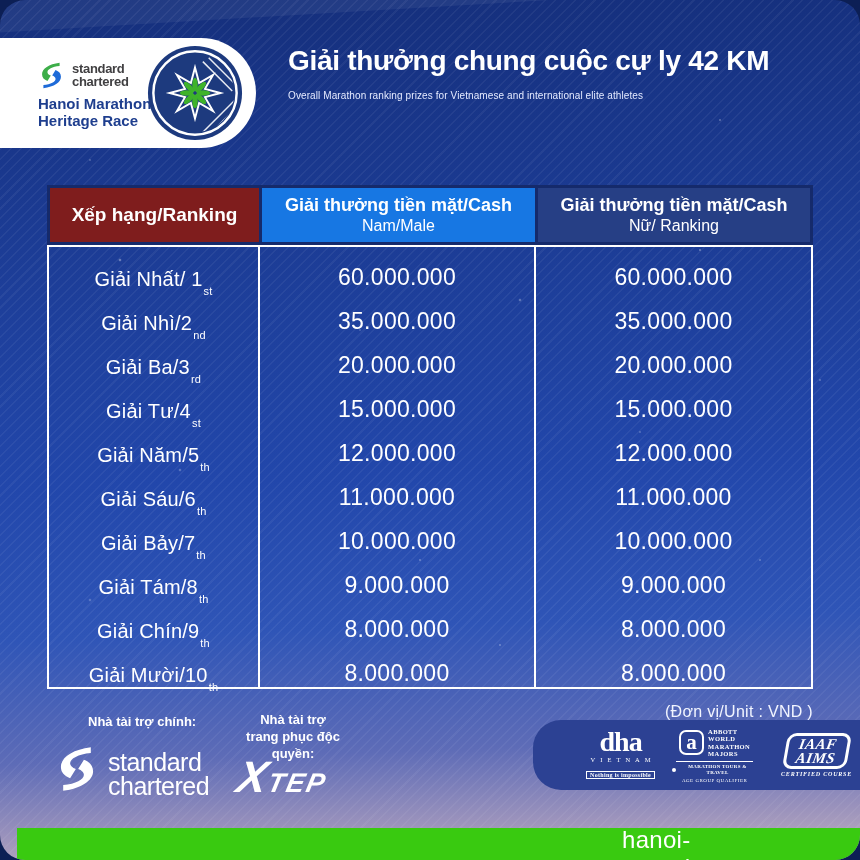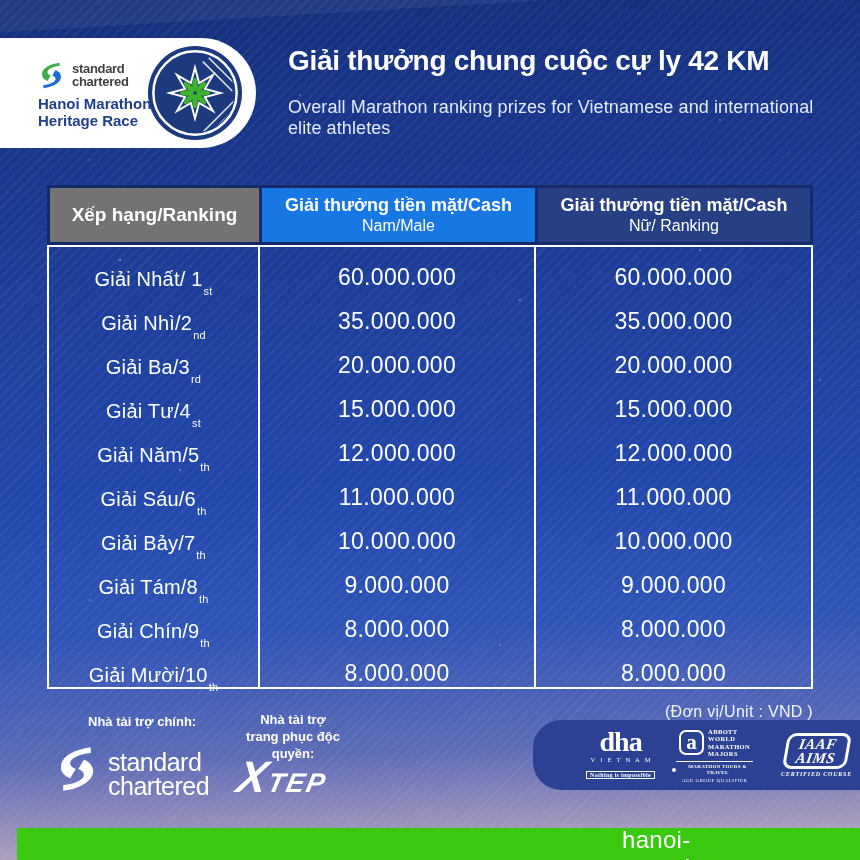--- a/index.html
+++ b/index.html
@@ -2,20 +2,21 @@
 <html><head>
 <meta charset="utf-8">
 <style>
   * { margin:0; padding:0; box-sizing:border-box; }
   html,body { background:#0c1f55; }
   body { font-family:"Liberation Sans","DejaVu Sans",sans-serif; }
 
   .poster{
     position:relative; width:860px; height:860px; margin:0 auto; overflow:hidden; color:#fff;
     background:linear-gradient(178deg,#152f7c 0%,#1c3c95 28%,#2247ab 55%,#2f55b7 72%,#5e6cb7 86%,#9a92bc 94%,#b1a3bd 97%,#8e86b4 100%);
+    border-radius:25px;
   }
   
   .poster::before{
     content:""; position:absolute; inset:0; pointer-events:none;
     background-image:
       radial-gradient(2.5px 2.5px at 120px 260px, rgba(255,255,255,.55), transparent 70%),
       radial-gradient(2px 2px at 300px 95px, rgba(255,255,255,.4), transparent 70%),
       radial-gradient(2.5px 2.5px at 520px 300px, rgba(255,255,255,.45), transparent 70%),
       radial-gradient(2px 2px at 700px 250px, rgba(255,255,255,.5), transparent 70%),
       radial-gradient(2px 2px at 640px 432px, rgba(255,255,255,.35), transparent 70%),
@@ -39,28 +40,28 @@
   .header-pill{ position:absolute; left:0; top:38px; width:256px; height:110px;
     background:#ffffff; border-radius:0 55px 55px 0; }
   .sc-mark{ position:absolute; left:38px; top:22px; width:27px; height:31px; }
   .sc-word{ position:absolute; left:72px; top:24px; color:#414042; font-size:13px; line-height:13px; font-weight:bold; letter-spacing:-.3px; }
   .event-name{ position:absolute; left:38px; top:57px; color:#1e3e8e; font-size:15px; line-height:17px; font-weight:bold; }
   .event-logo{ position:absolute; left:146px; top:6px; width:98px; height:98px; }
 
   .title-block{ position:absolute; left:288px; top:44px; width:562px; }
   .title-line{ font-size:28px; font-weight:bold; letter-spacing:-.3px; line-height:34px; color:#fff; }
   .title-line2{ margin-top:6px; }
-  .subtitle{ margin-top:19px; font-size:18px; color:#e4eaff; letter-spacing:.1px; }
+  .subtitle{ margin-top:12px; font-size:10px; color:#e4eaff; letter-spacing:.1px; }
 
   
   .prize-table{ position:absolute; left:47px; top:185px; width:766px; }
   .thead{ display:grid; grid-template-columns:209px 273px 272px; column-gap:3px;
     padding:3px; background:#152a6b; height:60px; }
   .th{ display:flex; flex-direction:column; align-items:center; justify-content:center; color:#fff; }
-  .th-rank{ background:#737373; font-size:19px; font-weight:bold; }
+  .th-rank{ background:#7f1d1d; font-size:19px; font-weight:bold; }
   .th-male{ background:#1777e3; }
   .th-female{ background:#263f85; }
   .th-l1{ font-size:18px; font-weight:bold; line-height:22px; }
   .th-l2{ font-size:16px; line-height:20px; font-weight:normal; }
 
   .tbody{ border:2px solid #ffffff; }
   .trow{ display:grid; grid-template-columns:211px 276px 275px; height:44px; }
   .tcell{ display:flex; align-items:flex-end; justify-content:center; color:#fff; font-size:23px; letter-spacing:.3px; }
   .trow .tcell:nth-child(1), .trow .tcell:nth-child(2){ border-right:2px solid #ffffff; }
   .rank-cell{ font-size:20px; letter-spacing:.2px; }

